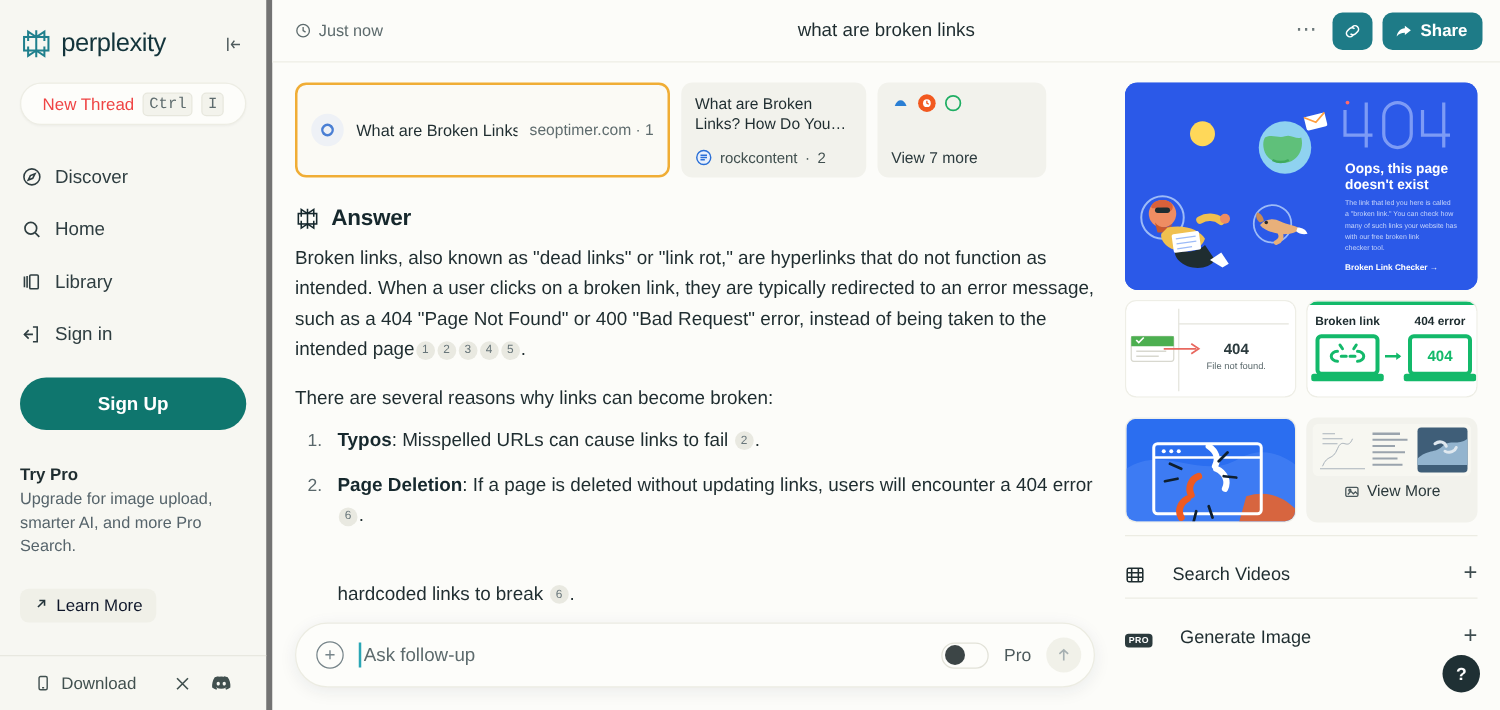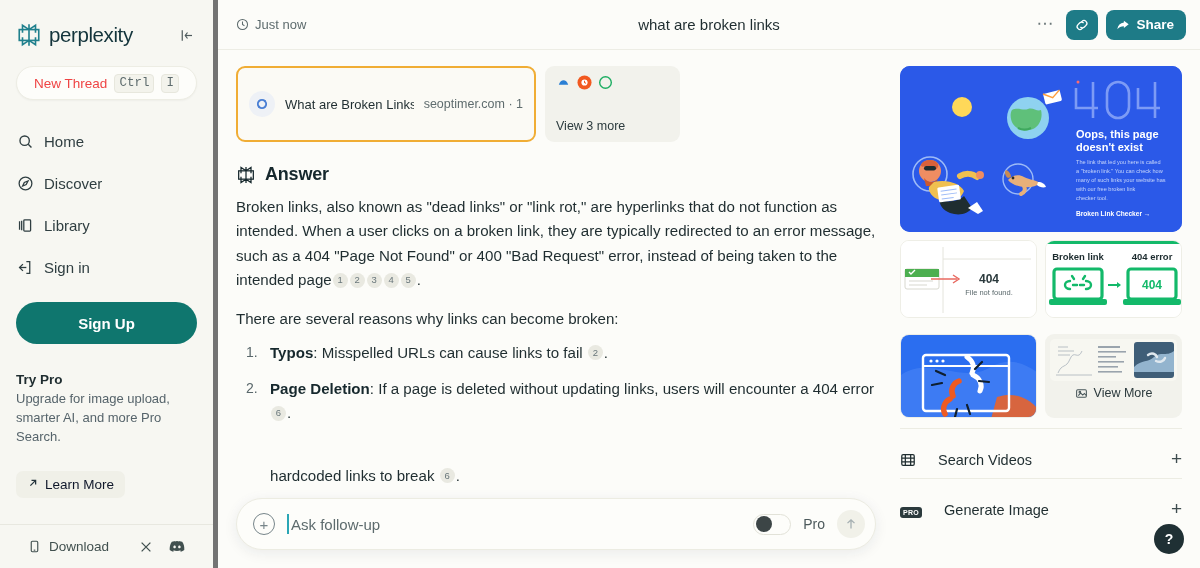--- a/index.html
+++ b/index.html
@@ -247,35 +247,35 @@
       <div class="new-thread">
         <span class="nt-label">New Thread</span>
         <span class="kbd">Ctrl</span>
         <span class="kbd">I</span>
       </div>
     </div>
 
     <nav class="nav">
       <div class="nav-item">
         <span class="ic">
+          <svg viewBox="0 0 20 20" width="17" height="17" fill="none" stroke="#2f3e41" stroke-width="1.5">
+            <circle cx="10" cy="10" r="7.5"></circle>
+              <path d="M13 7l-2.2 4.3L6.6 13l2-4.2z"></path>
+          </svg>
+        </span>
+        <span>Discover</span>
+      </div>
+      <div class="nav-item">
+        <span class="ic">
           <svg viewBox="0 0 20 20" width="17" height="17" fill="none" stroke="#2f3e41" stroke-width="1.6">
             <circle cx="9" cy="9" r="5.5"></circle>
               <path d="M13.2 13.2L17 17"></path>
           </svg>
         </span>
         <span>Home</span>
-      </div>
-      <div class="nav-item">
-        <span class="ic">
-          <svg viewBox="0 0 20 20" width="17" height="17" fill="none" stroke="#2f3e41" stroke-width="1.5">
-            <circle cx="10" cy="10" r="7.5"></circle>
-              <path d="M13 7l-2.2 4.3L6.6 13l2-4.2z"></path>
-          </svg>
-        </span>
-        <span>Discover</span>
       </div>
       <div class="nav-item">
         <span class="ic">
           <svg viewBox="0 0 20 20" width="17" height="17" fill="none" stroke="#2f3e41" stroke-width="1.5">
             <path d="M3 5v10"></path>
               <path d="M5.5 4.5v11"></path>
               <rect x="8" y="3.5" width="8" height="13" rx="1"></rect>
           </svg>
         </span>
         <span>Library</span>
@@ -381,20 +381,32 @@
                 <path d="M15.5 8.5a5 5 0 0 0-7 0 5 5 0 0 0 0 7"></path>
                 <path d="M8.5 15.5a5 5 0 0 0 7 0 5 5 0 0 0 0-7"></path>
               </svg>
             </span>
             <span class="src-title-1">What are Broken Links?…</span>
             <span class="src-meta-1">
               <span>seoptimer.com</span> · <span>1</span>
             </span>
           </div>
 
+          <div class="src-card mid">
+            <span class="src-title-2">What are Broken Links? How Do You…</span>
+            <span class="src-foot">
+              <span>
+                <svg viewBox="0 0 16 16" width="14" height="14" fill="none" stroke="#2a6fd6" stroke-width="1.3">
+                  <circle cx="8" cy="8" r="6.4" fill="#e8f0fc"></circle>
+                  <path d="M5 6h6M5 8h6M5 10h4" stroke="#2a6fd6"></path>
+                </svg>
+              </span>
+              <span>rockcontent</span> · <span>2</span>
+            </span>
+          </div>
 
           <div class="src-card more">
             <span class="mini-avatars">
               <span>
                 <svg viewBox="0 0 16 16" width="15" height="15">
                     <circle cx="8" cy="8" r="7.5" fill="#f2f2ec"></circle>
                     <path d="M3 10.5c1-3.5 3-5 5-5s4 1.5 5 5z" fill="#2a7fd4"></path>
                   </svg>
               </span>
               <span>
@@ -403,21 +415,21 @@
                     <circle cx="8" cy="8" r="3.3" fill="#fff"></circle>
                     <path d="M8 6v2l1.6 1" stroke="#f2591f" stroke-width="1.1" fill="none"></path>
                   </svg>
               </span>
               <span>
                 <svg viewBox="0 0 16 16" width="15" height="15">
                     <circle cx="8" cy="8" r="6.2" fill="none" stroke="#1fae63" stroke-width="1.5"></circle>
                   </svg>
               </span>
             </span>
-            <span class="viewmore">View 3 more</span>
+            <span class="viewmore">View 7 more</span>
           </div>
         </div>
 
         <div class="answer-head">
           <span>
             <svg viewBox="0 0 24 24" width="20" height="20" fill="none" stroke="#16282d" stroke-width="1.5">
               <path d="M12 2.5v19M12 7l-6-4v7M12 7l6-4v7M12 17l-6 4v-7M12 17l6 4v-7"></path>
               <rect x="3.2" y="7" width="17.6" height="10"></rect>
             </svg>
           </span>

